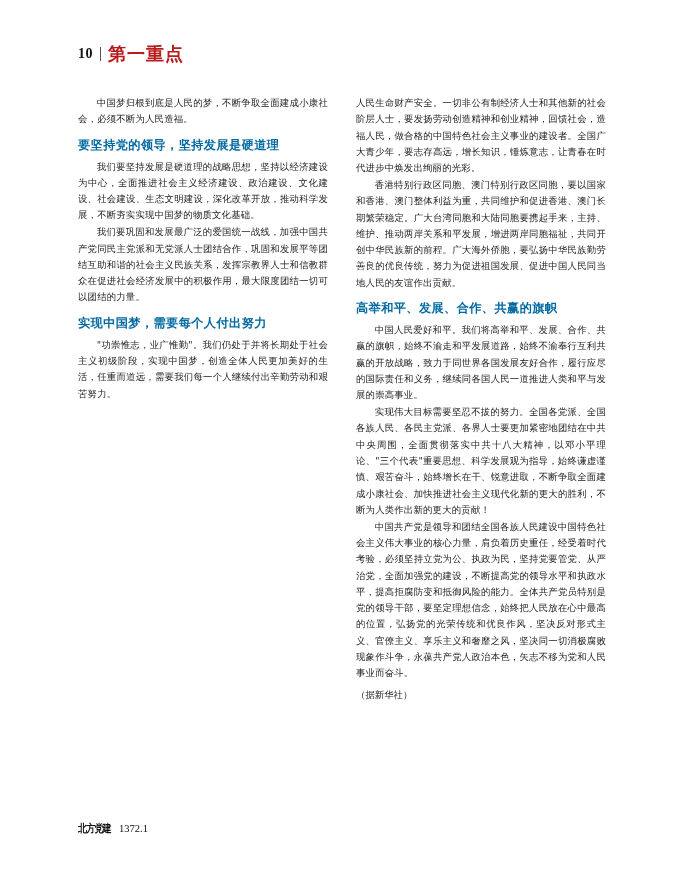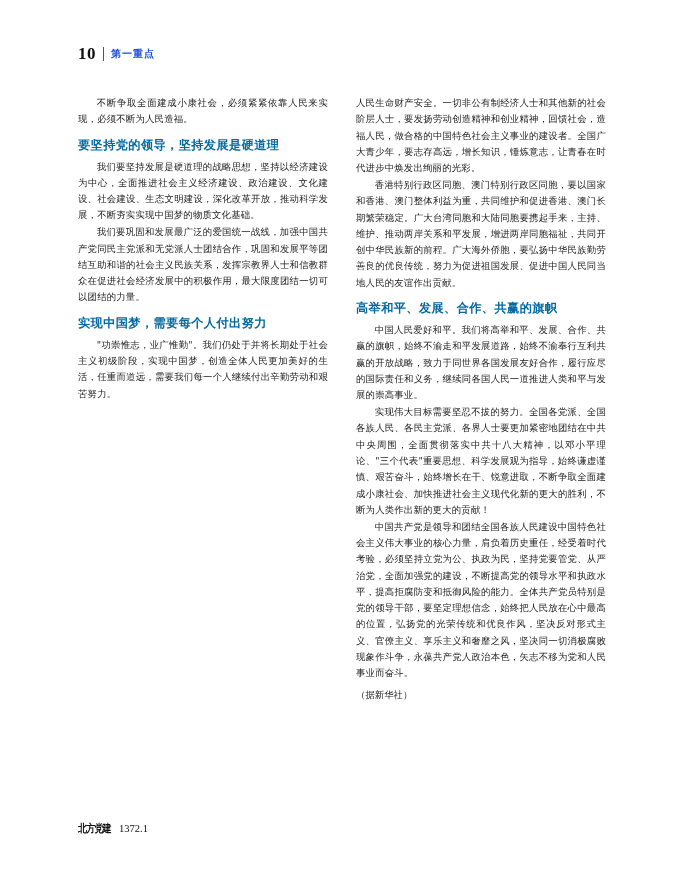--- a/index.html
+++ b/index.html
@@ -28,34 +28,34 @@
     position: absolute;
     left: 78px;
     top: 44px;
     display: flex;
     align-items: center;
     height: 20px;
   }
   .header .pagenum {
     font-family: "Liberation Serif", serif;
     font-weight: bold;
-    font-size: 17px;
+    font-size: 14px;
     color: #111;
     letter-spacing: 0.5px;
     padding-right: 7px;
   }
   .header .divider {
     width: 1px;
     height: 14px;
     background: #555;
   }
   .header .section {
-    font-size: 10px;
+    font-size: 18px;
     font-weight: bold;
-    color: #1d4ed8;
+    color: #b91c1c;
     padding-left: 7px;
     letter-spacing: 1px;
   }
 
   
   .columns {
     position: absolute;
     left: 78px;
     top: 95px;
     width: 528px;
@@ -127,21 +127,21 @@
 
   <div class="header">
     <span class="pagenum">10</span>
     <span class="divider"></span>
     <span class="section">第一重点</span>
   </div>
 
   <div class="columns">
 
     <div class="col">
-      <p class="para">不断争取全面建成小康社会，必须紧紧依靠人民来实现，必须不断为人民造福。</p>
+      <p class="para">中国梦归根到底是人民的梦，不断争取全面建成小康社会，必须不断为人民造福。</p>
       <h2 class="subhead">要坚持党的领导，坚持发展是硬道理</h2>
       <p class="para">我们要坚持发展是硬道理的战略思想，坚持以经济建设为中心，全面推进社会主义经济建设、政治建设、文化建设、社会建设、生态文明建设，深化改革开放，推动科学发展，不断夯实实现中国梦的物质文化基础。</p>
       <p class="para">我们要巩固和发展最广泛的爱国统一战线，加强中国共产党同民主党派和无党派人士团结合作，巩固和发展平等团结互助和谐的社会主义民族关系，发挥宗教界人士和信教群众在促进社会经济发展中的积极作用，最大限度团结一切可以团结的力量。</p>
       <h2 class="subhead">实现中国梦，需要每个人付出努力</h2>
       <p class="para">"功崇惟志，业广惟勤"。我们仍处于并将长期处于社会主义初级阶段，实现中国梦，创造全体人民更加美好的生活，任重而道远，需要我们每一个人继续付出辛勤劳动和艰苦努力。</p>
     </div>
 
     <div class="col">
       <p class="para noindent">人民生命财产安全。一切非公有制经济人士和其他新的社会阶层人士，要发扬劳动创造精神和创业精神，回馈社会，造福人民，做合格的中国特色社会主义事业的建设者。全国广大青少年，要志存高远，增长知识，锤炼意志，让青春在时代进步中焕发出绚丽的光彩。</p>
       <p class="para">香港特别行政区同胞、澳门特别行政区同胞，要以国家和香港、澳门整体利益为重，共同维护和促进香港、澳门长期繁荣稳定。广大台湾同胞和大陆同胞要携起手来，主持、维护、推动两岸关系和平发展，增进两岸同胞福祉，共同开创中华民族新的前程。广大海外侨胞，要弘扬中华民族勤劳善良的优良传统，努力为促进祖国发展、促进中国人民同当地人民的友谊作出贡献。</p>

